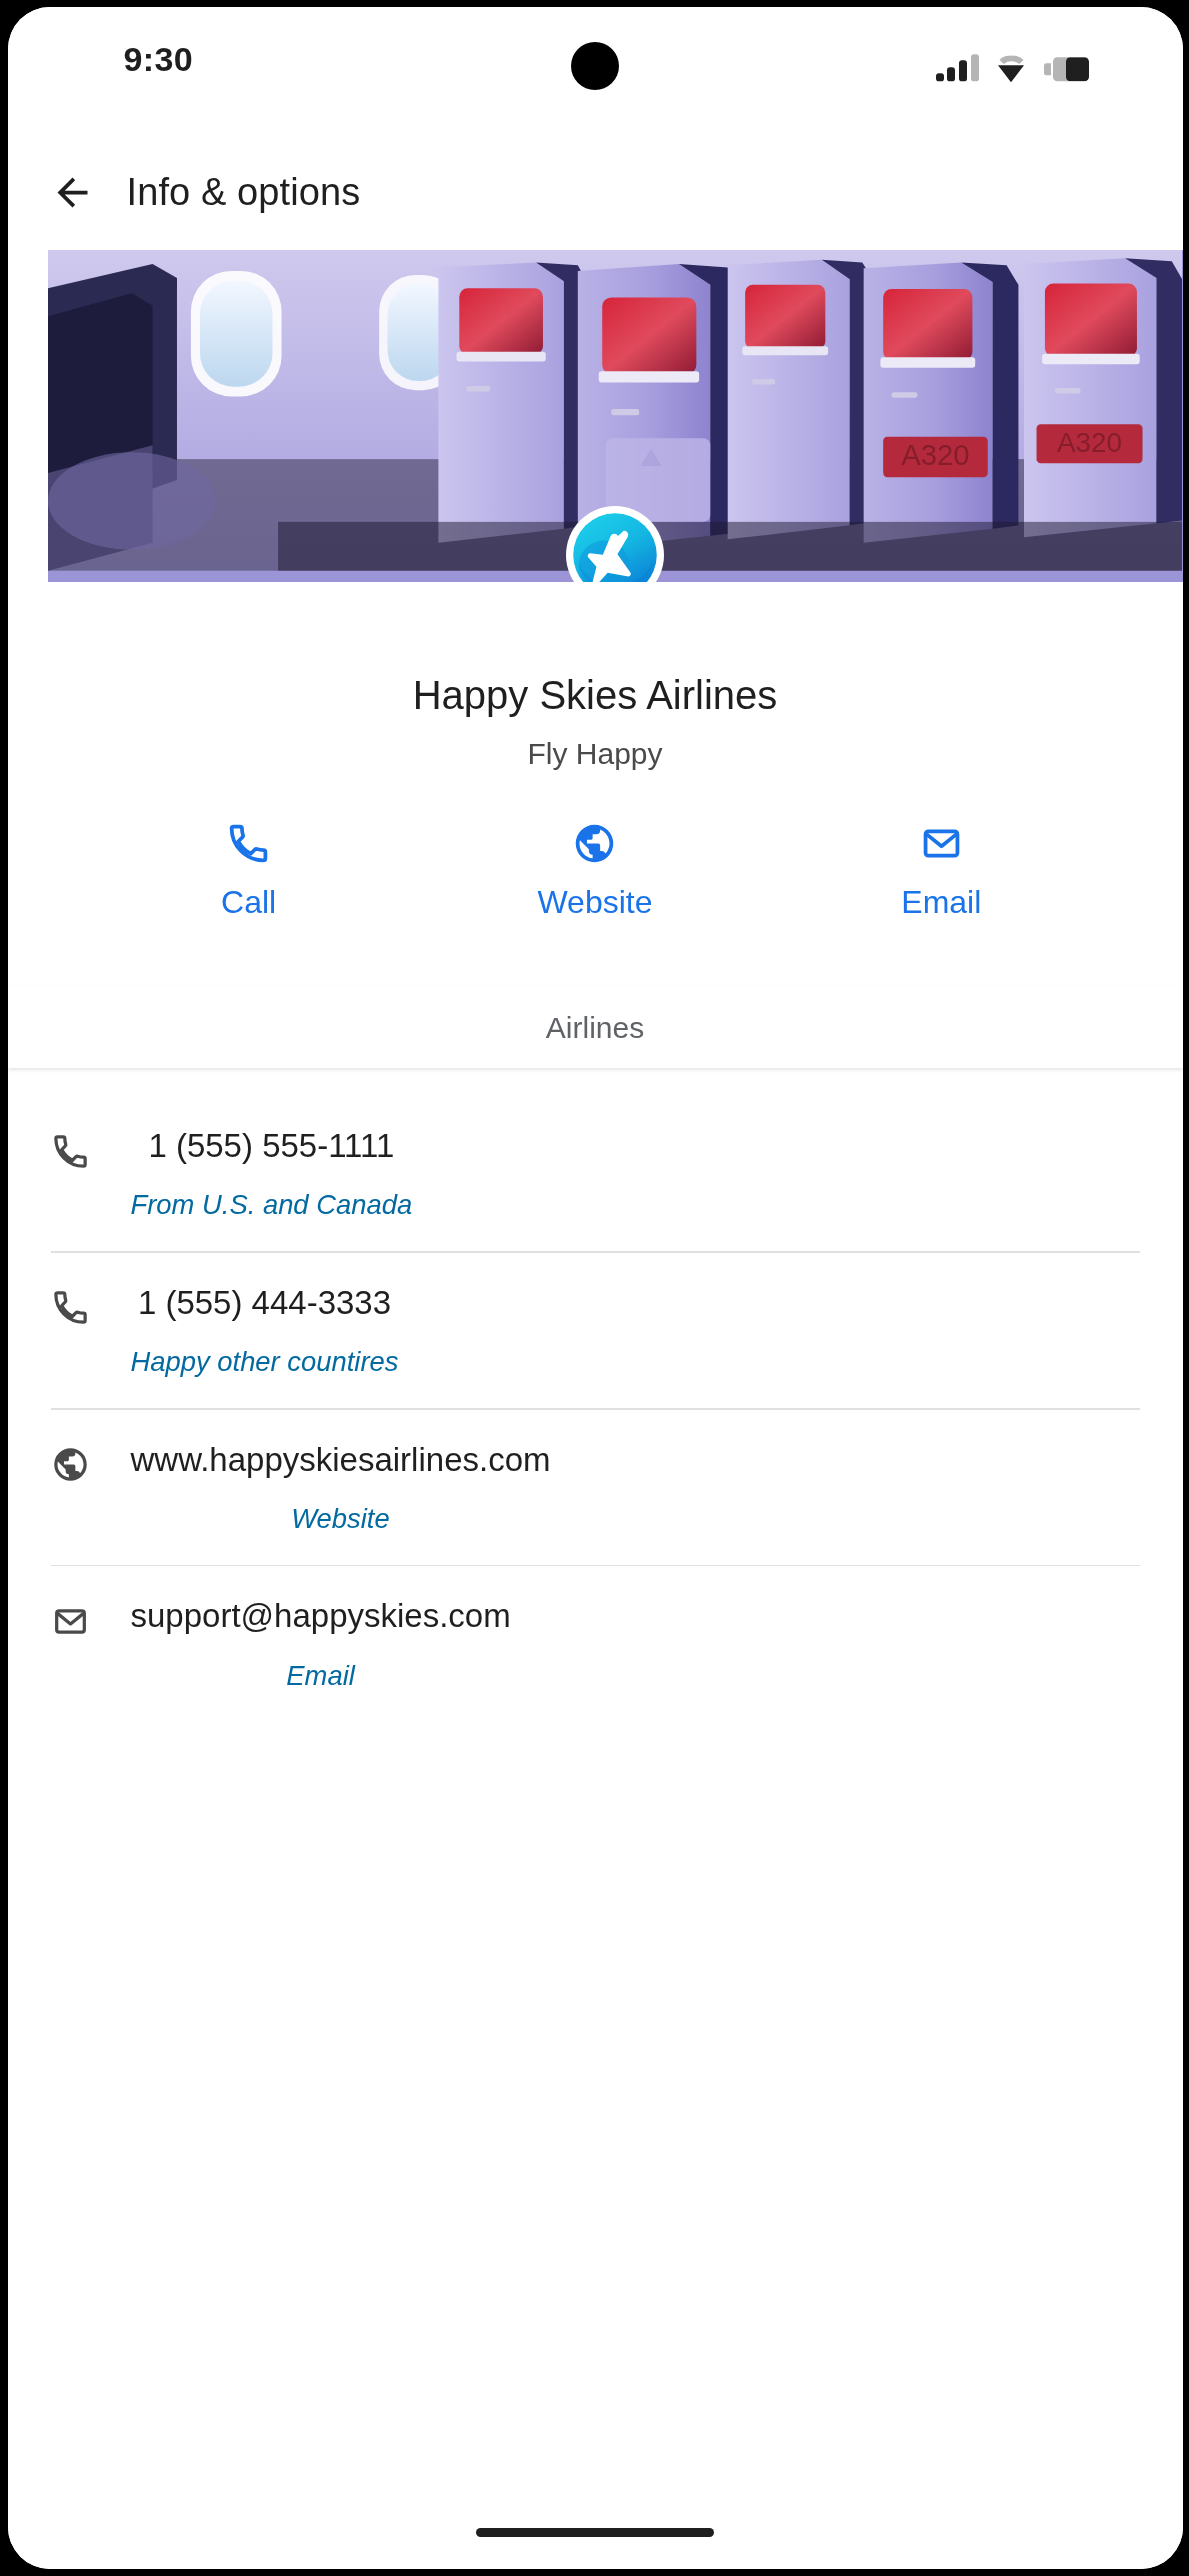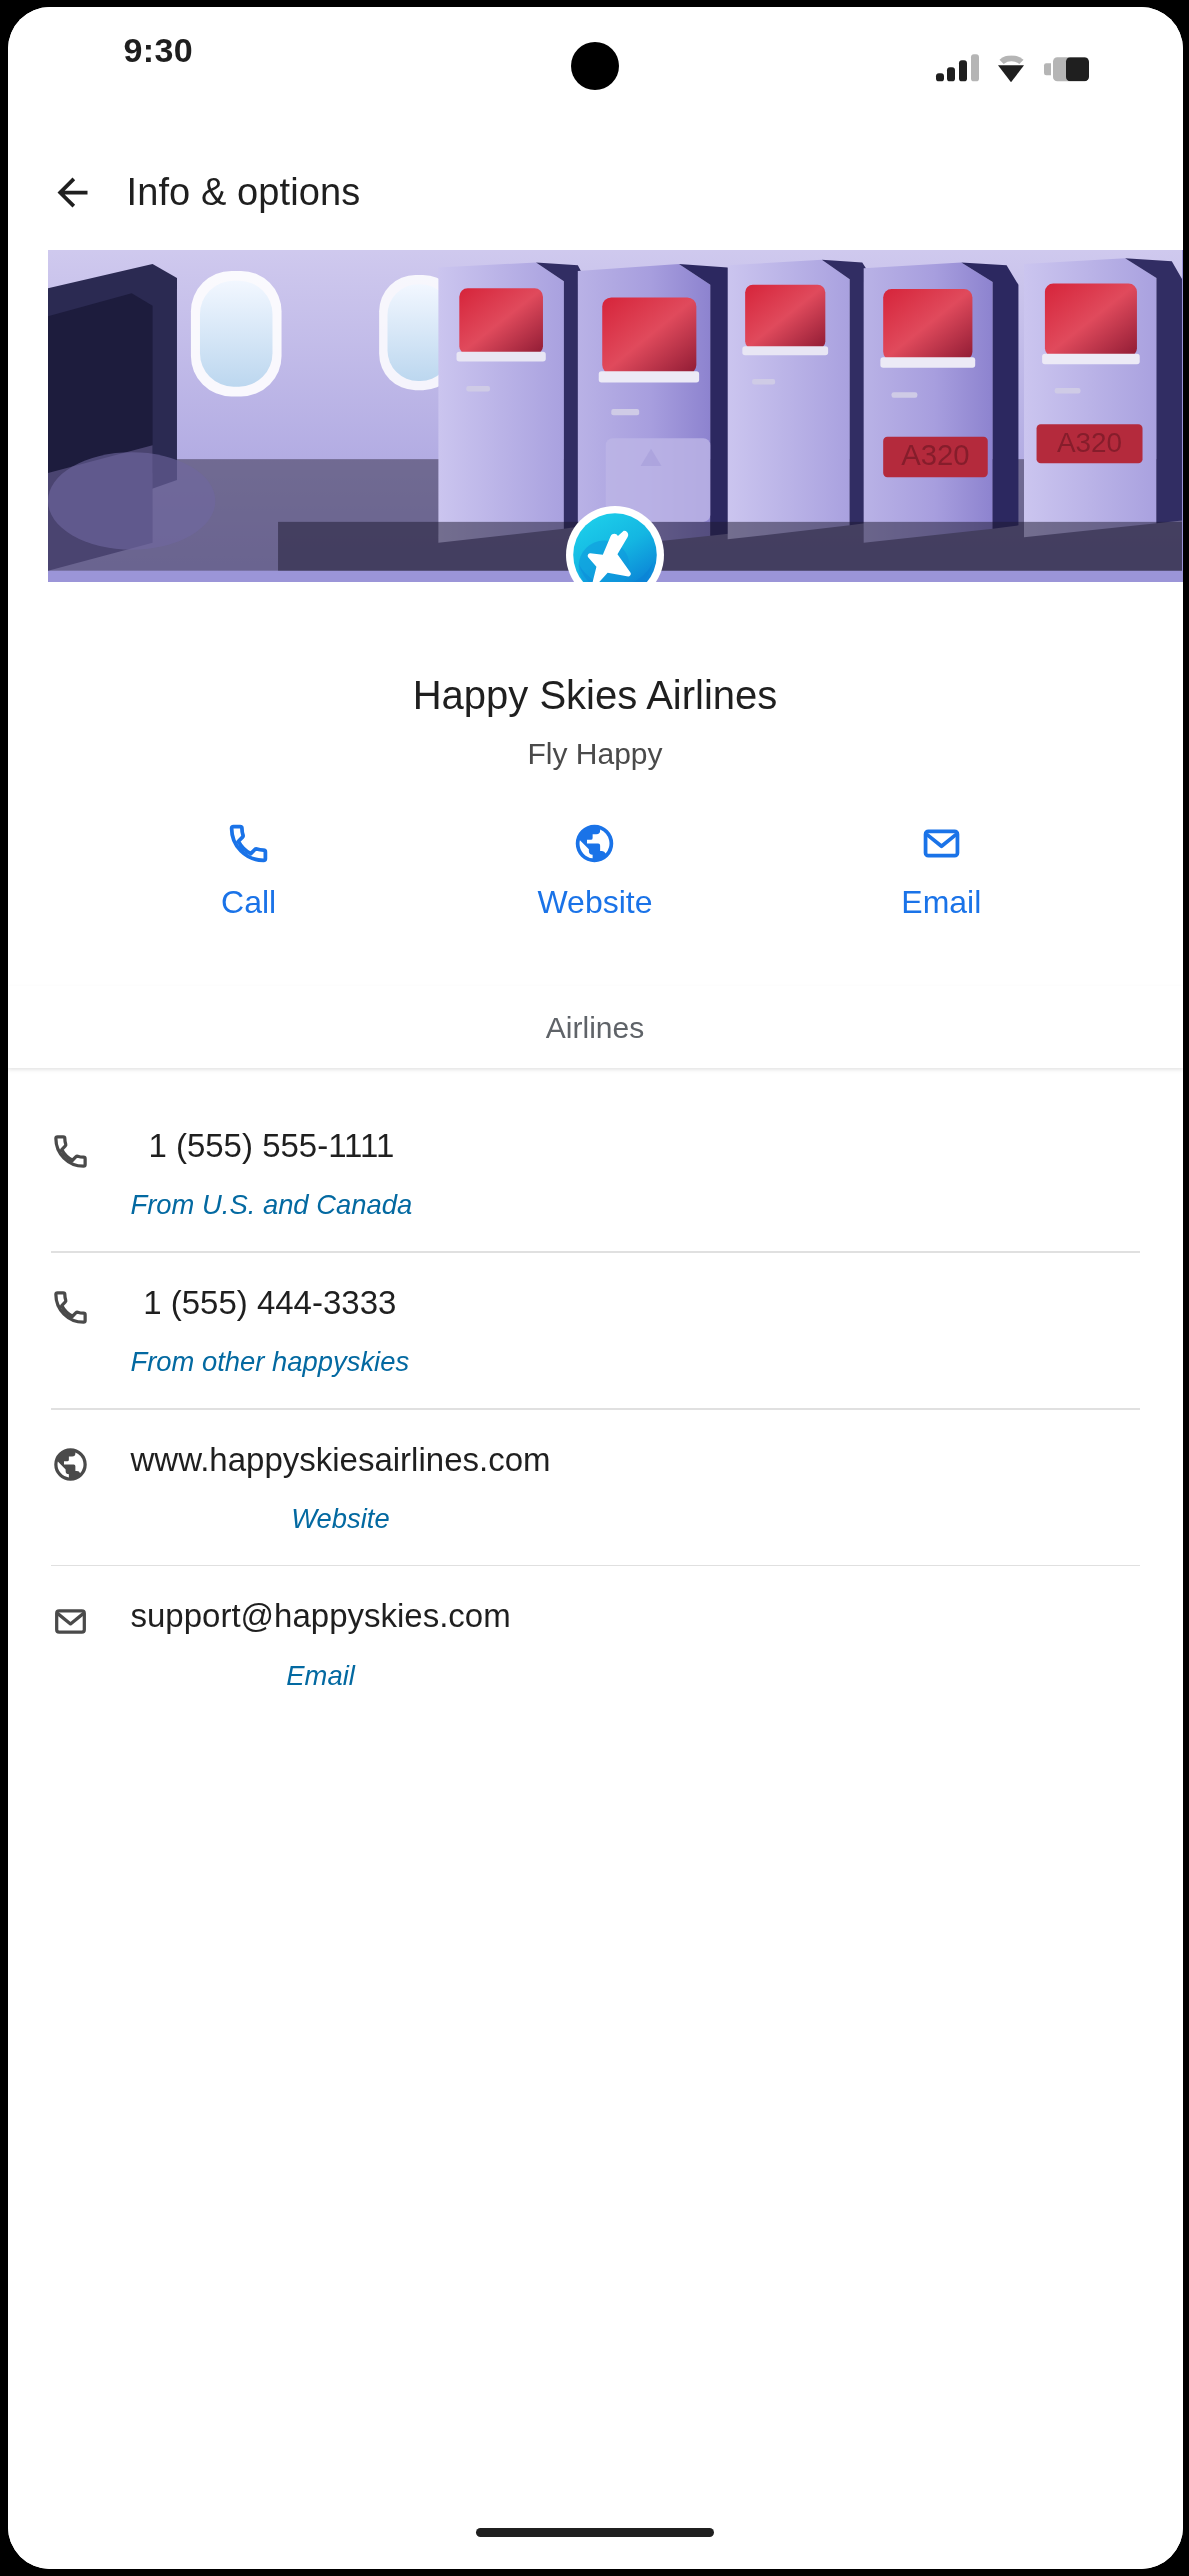--- a/index.html
+++ b/index.html
@@ -24,21 +24,21 @@
   }
 
   
   .statusbar {
     position:relative;
     height:127px;
     background:#fff;
   }
   .status-time {
     position:absolute;
-    left:116px; top:43px;
+    left:116px; top:52px;
     transform:translateY(-50%);
     font-size:34px;
     font-weight:700;
     color:#1f1f1f;
     letter-spacing:0.4px;
   }
   .camera-hole {
     position:absolute;
     left:50%; top:59px;
     transform:translate(-50%,-50%);
@@ -440,21 +440,21 @@
         <div class="divider"></div>
 
         <div class="row">
           <div class="row-icon">
             <svg width="39" height="39" viewBox="0 0 24 24" aria-hidden="true">
               <path d="M6.62 10.79a15.05 15.05 0 0 0 6.59 6.59l2.2-2.2a1 1 0 0 1 1.02-.24c1.12.37 2.33.57 3.57.57a1 1 0 0 1 1 1V20a1 1 0 0 1-1 1A17 17 0 0 1 3 4a1 1 0 0 1 1-1h3.5a1 1 0 0 1 1 1c0 1.24.2 2.45.57 3.57a1 1 0 0 1-.25 1.02l-2.2 2.2z" fill="none" stroke="#4a4a4a" stroke-width="2" stroke-linejoin="round"></path>
             </svg>
           </div>
           <div class="row-text">
             <div class="row-primary">1 (555) 444-3333</div>
-            <div class="row-secondary">From other happyskies</div>
+            <div class="row-secondary">Happy other countires</div>
           </div>
         </div>
         <div class="divider"></div>
 
         <div class="row">
           <div class="row-icon">
             <svg width="39" height="39" viewBox="0 0 24 24" aria-hidden="true">
               <path d="M12 2a10 10 0 1 0 0 20 10 10 0 0 0 0-20zm-1 17.93A8 8 0 0 1 4 12c0-.62.07-1.22.21-1.79L9 15v1a2 2 0 0 0 2 2v1.93zM17.9 17.39A2 2 0 0 0 16 16h-1v-3a1 1 0 0 0-1-1H8v-2h2a1 1 0 0 0 1-1V7h2a2 2 0 0 0 2-2v-.41A8 8 0 0 1 17.9 17.39z" fill="#4a4a4a"></path>
             </svg>
           </div>

